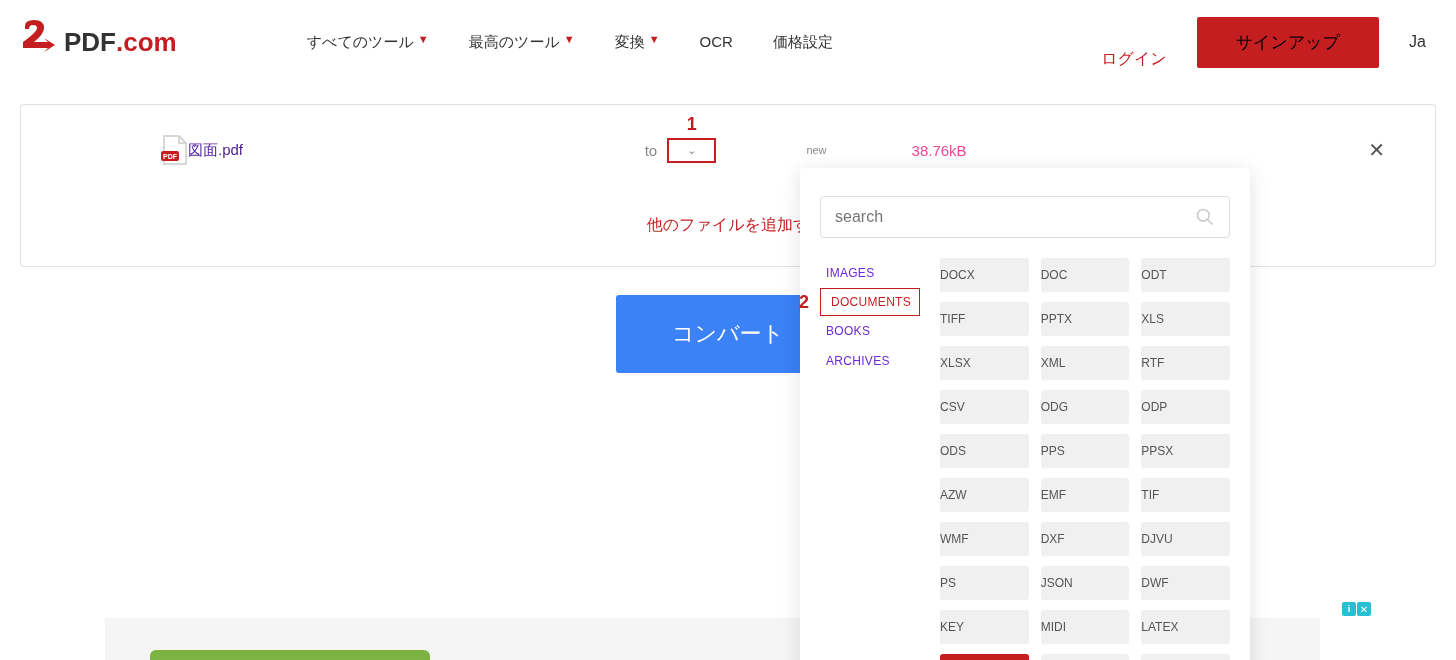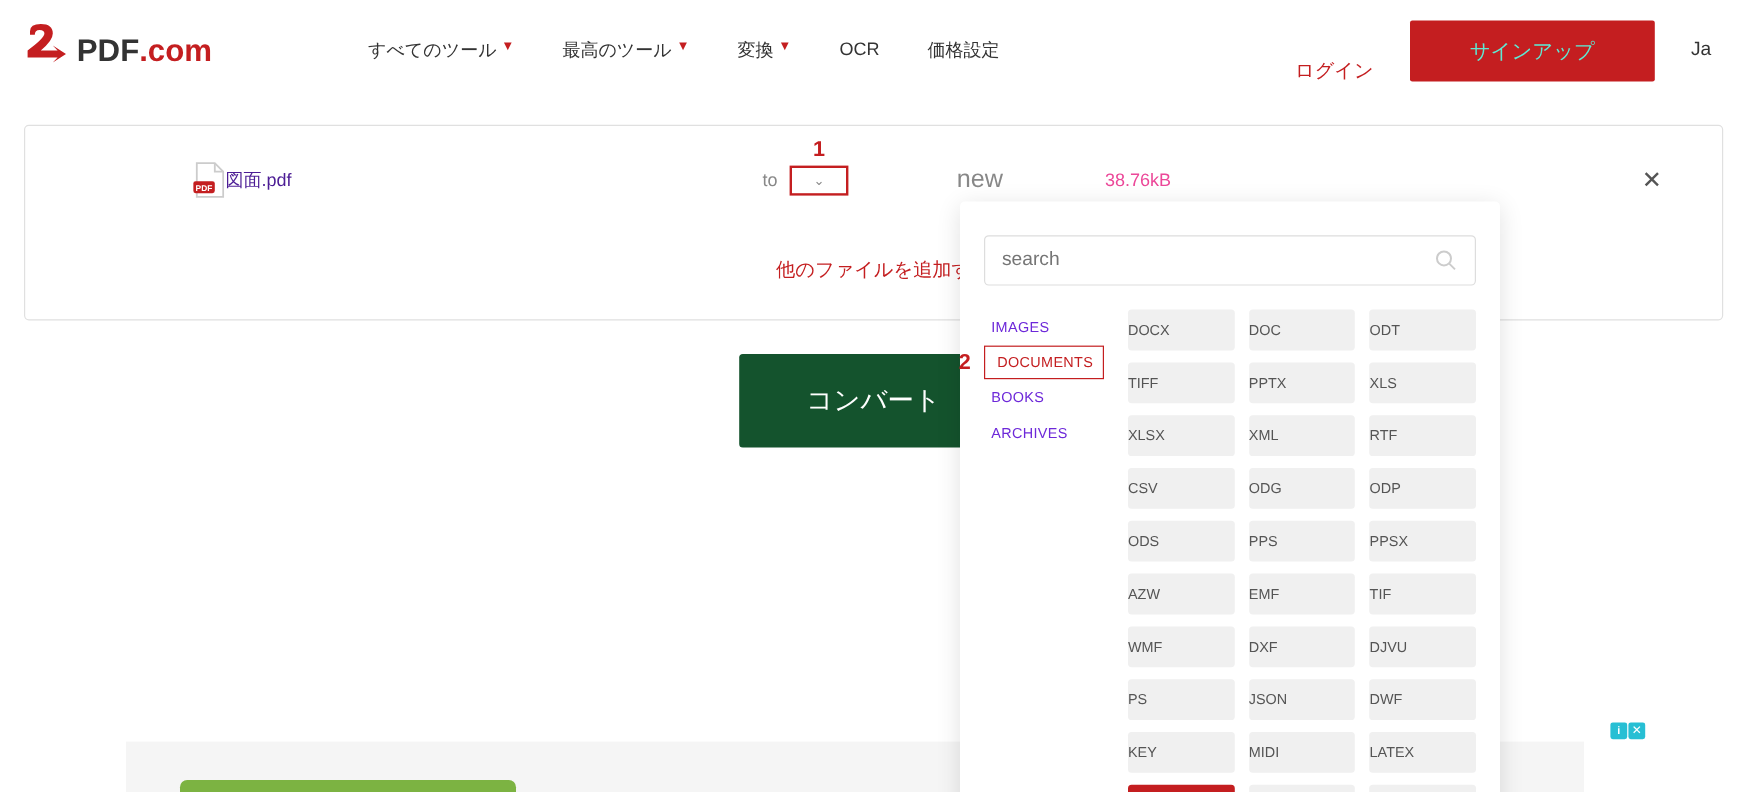--- a/index.html
+++ b/index.html
@@ -8,41 +8,41 @@
     
     .header { display: flex; align-items: center; padding: 10px 20px; height: 84px; position: relative; }
     .logo { display: flex; align-items: center; font-weight: bold; font-size: 26px; cursor: pointer; }
     .logo-2 { color: #c41e20; font-size: 36px; font-weight: 900; position: relative; }
     .logo-pdf { color: #333; margin-left: 4px; }
     .logo-com { color: #c41e20; }
     .nav { display: flex; gap: 40px; margin-left: 130px; }
     .nav-item { color: #333; font-size: 15px; cursor: pointer; display: flex; gap: 4px; }
     .nav-chevron { color: #c41e20; font-size: 11px; }
     .login-link { color: #c41e20; font-size: 16px; margin-left: auto; cursor: pointer; margin-top: 34px; }
-    .signup-btn { background: #c41e20; color: #5eead4; padding: 14px 50px; font-size: 17px; border: none; cursor: pointer; margin-left: 30px; border-radius: 2px; }
+    .signup-btn { background: #c41e20; color: #000000; padding: 14px 39px; font-size: 17px; border: none; cursor: pointer; margin-left: 30px; border-radius: 2px; }
     .lang { margin-left: 30px; color: #333; font-size: 16px; cursor: pointer; margin-right: 10px; }
 
     
     .main { padding: 20px; }
     .file-box { border: 1px solid #e0e0e0; border-radius: 4px; padding: 30px 40px; position: relative; }
     .file-row { display: flex; align-items: center; }
     .file-icon { width: 26px; height: 30px; position: relative; margin-left: 100px; }
     .file-icon svg { width: 100%; height: 100%; }
     .file-name { margin-left: 1px; color: #4c1d95; font-size: 15px; }
     .to-label { margin-left: auto; color: #888; font-size: 15px; }
     .format-dd { border: 2px solid #c41e20; padding: 4px 18px; margin-left: 10px; cursor: pointer; display: flex; align-items: center; position: relative; }
     .format-dd .chev { color: #888; font-size: 11px; }
     .annotation-1 { position: absolute; top: -26px; left: 50%; transform: translateX(-50%); color: #c41e20; font-weight: bold; font-size: 18px; }
-    .new-label { color: #888; font-size: 21px; margin-left: 90px; }
+    .new-label { color: #888; font-size: 11px; margin-left: 90px; }
     .size-label { color: #ec4899; font-size: 15px; margin-left: 85px; }
     .close-x { margin-left: auto; color: #555; font-size: 20px; cursor: pointer; margin-right: 10px; }
     .add-more { text-align: center; color: #c41e20; font-size: 16px; margin-top: 50px; cursor: pointer; }
 
     
-    .convert-btn { display: block; margin: 28px auto 0; background: #14532d; color: #fff; border: none; padding: 24px 56px; font-size: 22px; cursor: pointer; border-radius: 3px; }
+    .convert-btn { display: block; margin: 28px auto 0; background: #3b82f6; color: #fff; border: none; padding: 24px 56px; font-size: 22px; cursor: pointer; border-radius: 3px; }
 
     
     .dropdown-panel { position: absolute; top: 168px; left: 800px; width: 450px; background: #fff; box-shadow: 0 4px 20px rgba(0,0,0,0.12); border-radius: 4px; padding: 28px 20px 20px; z-index: 100; }
     .search-box { display: flex; align-items: center; border: 1px solid #ddd; border-radius: 4px; padding: 10px 14px; margin-bottom: 20px; gap: 12px; }
     .search-input { border: none; outline: none; flex: 1; font-size: 16px; color: #888; }
     .search-icon { color: #ccc; width: 20px; height: 20px; }
     .panel-body { display: flex; gap: 20px; }
     .categories { width: 100px; }
     .cat-item { font-size: 12px; color: #6d28d9; padding: 8px 0 8px 6px; cursor: pointer; letter-spacing: 0.3px; }
     .cat-item.active { color: #c41e20; border: 1.5px solid #c41e20; padding: 6px 10px; position: relative; }

